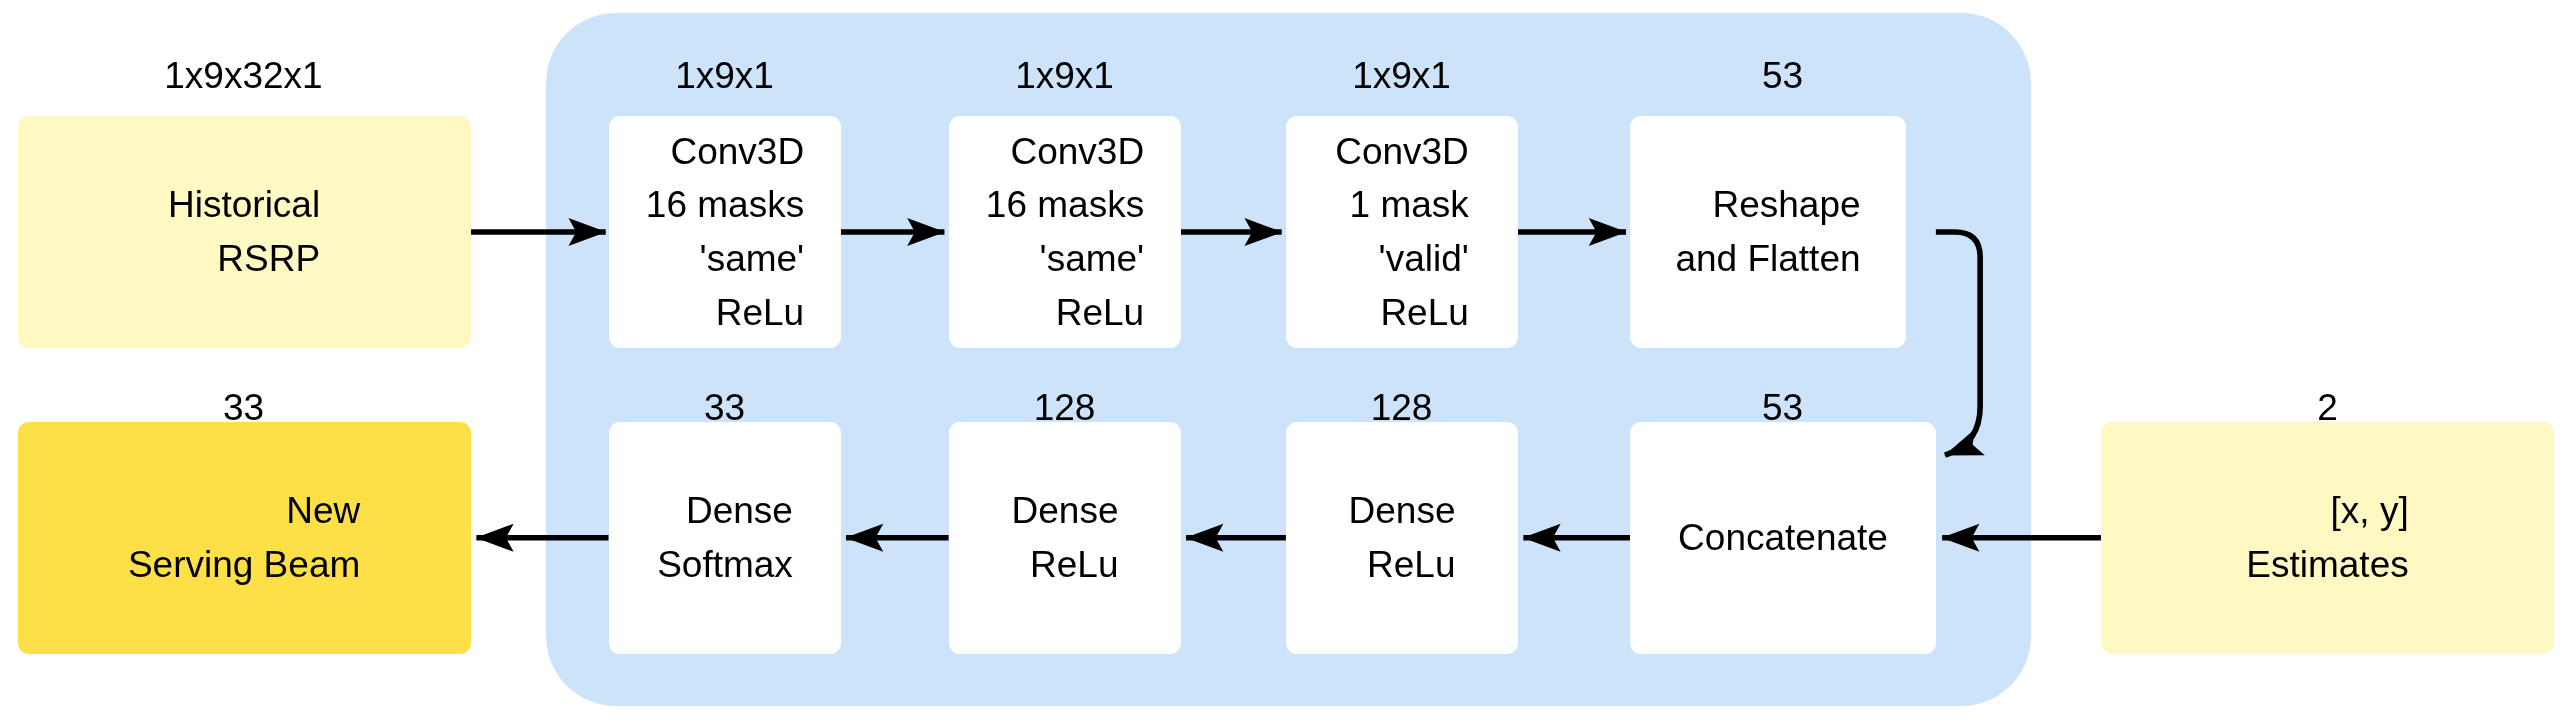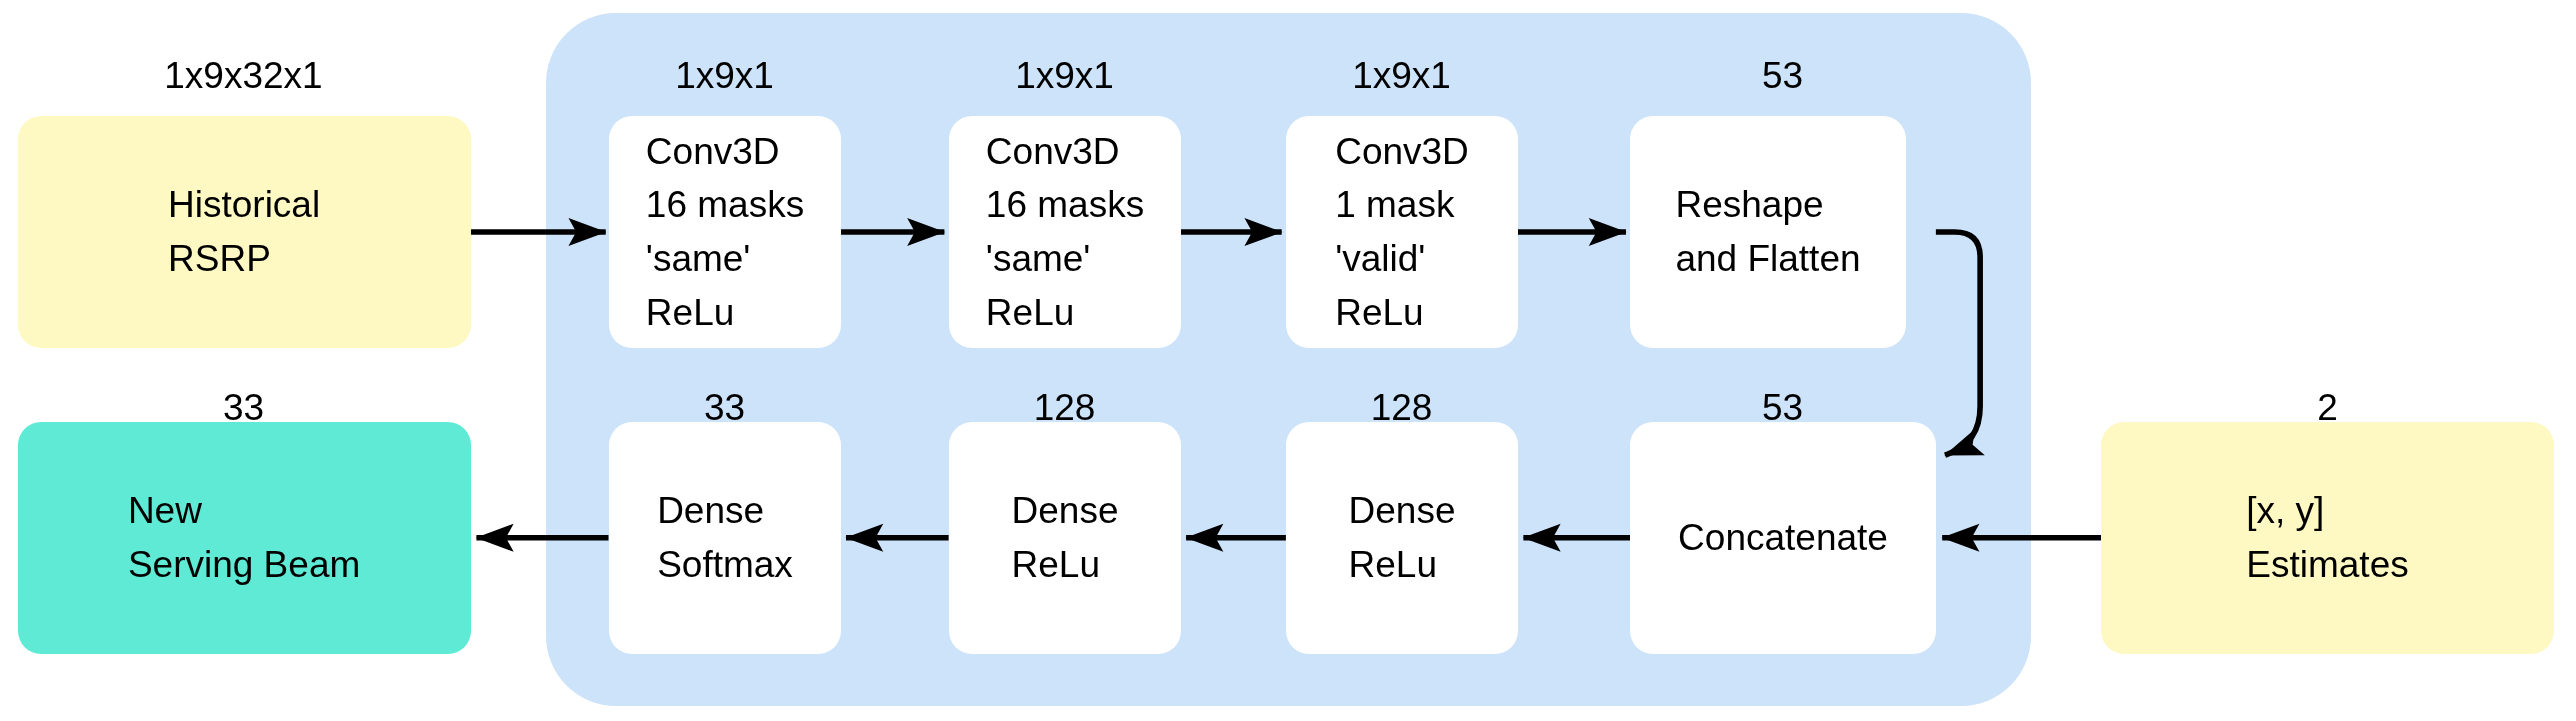--- a/index.html
+++ b/index.html
@@ -6,27 +6,27 @@
   .canvas{
     position:relative;width:2576px;height:722px;background:#ffffff;
     font-family:"Liberation Sans",sans-serif;color:#000;overflow:hidden;padding-left:21px;
   }
   .container-bg{
     position:absolute;left:546px;top:13.4px;width:1485px;height:693px;
     background:#CCE3FA;border-radius:70px;
   }
   .box{
     position:absolute;display:flex;align-items:center;justify-content:center;
-    text-align:left;white-space:pre-line;font-size:37px;line-height:1.45;
-    border-radius:23px;
+    text-align:right;white-space:pre-line;font-size:37px;line-height:1.45;
+    border-radius:11px;
   }
   .row1{top:116px;height:232px;}
   .row2{top:422px;height:232px;}
   .input{background:#fef9c3;}
-  .output{background:#5eead4;}
+  .output{background:#fde047;}
   .process{background:#FFFFFF;}
   .lbl{
     position:absolute;width:351px;text-align:center;font-size:37px;
     line-height:39px;white-space:pre;
   }
   .lblrow1{top:56px;}
   .lblrow2{top:364px;margin-top:24px;}
   
   .pos-hist{left:17.6px;width:453px;}
   .pos-c1{left:609px;width:232px;}

